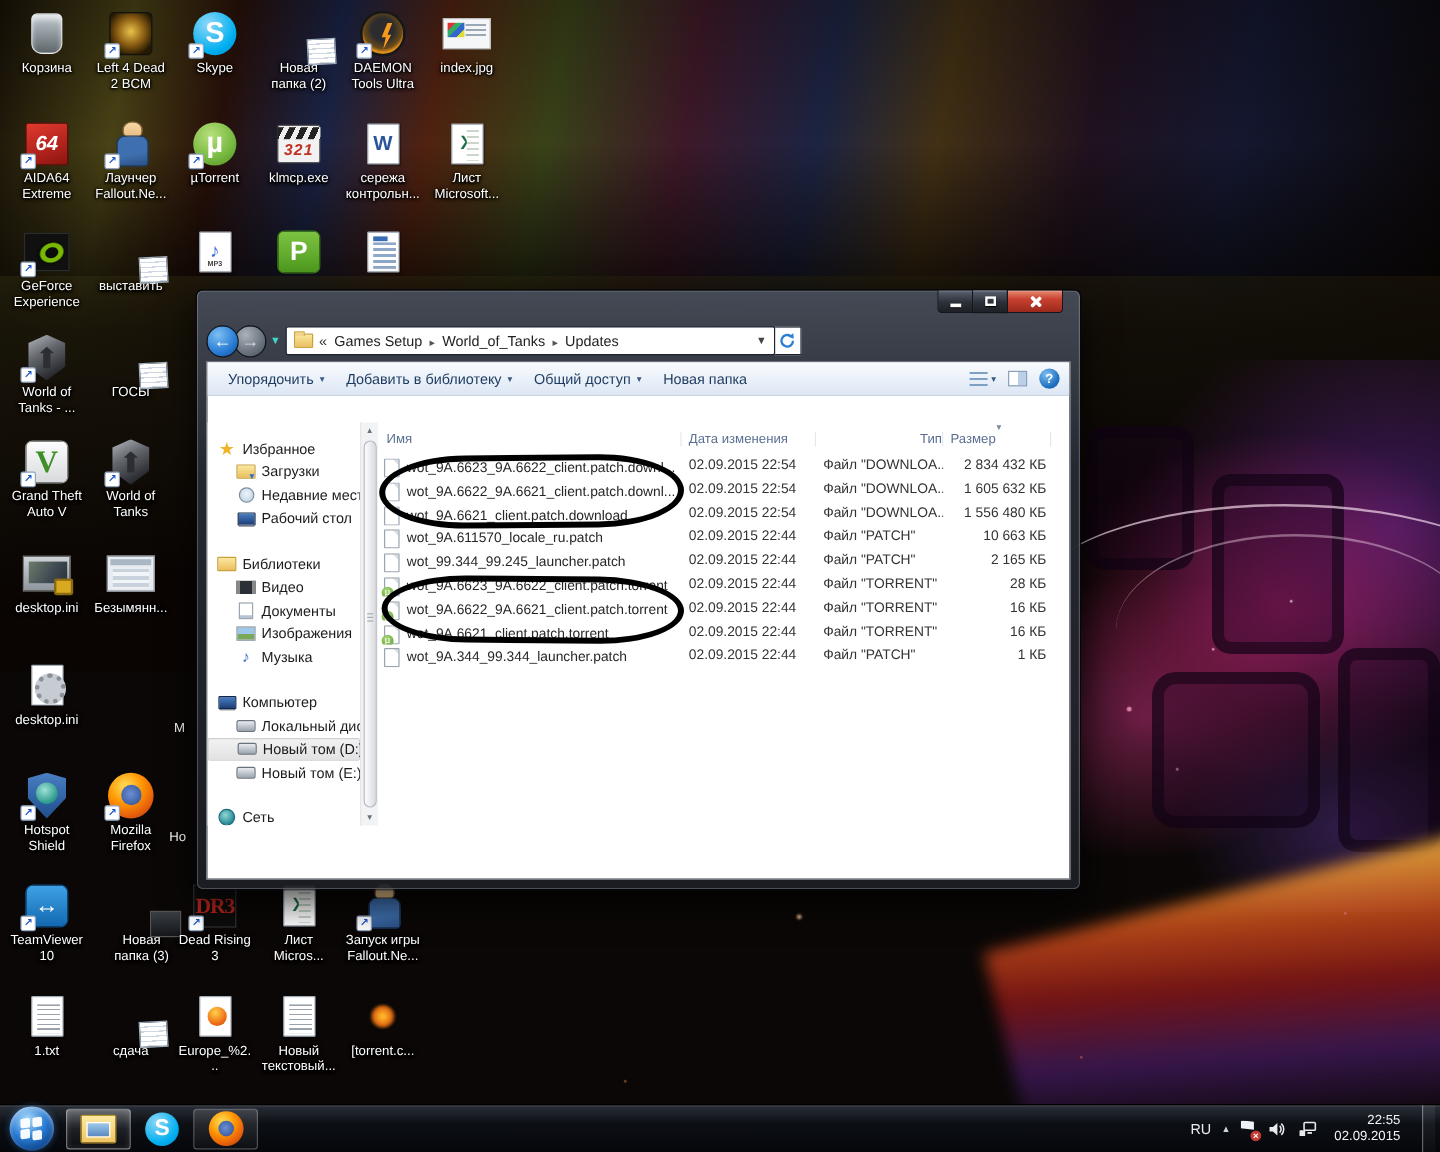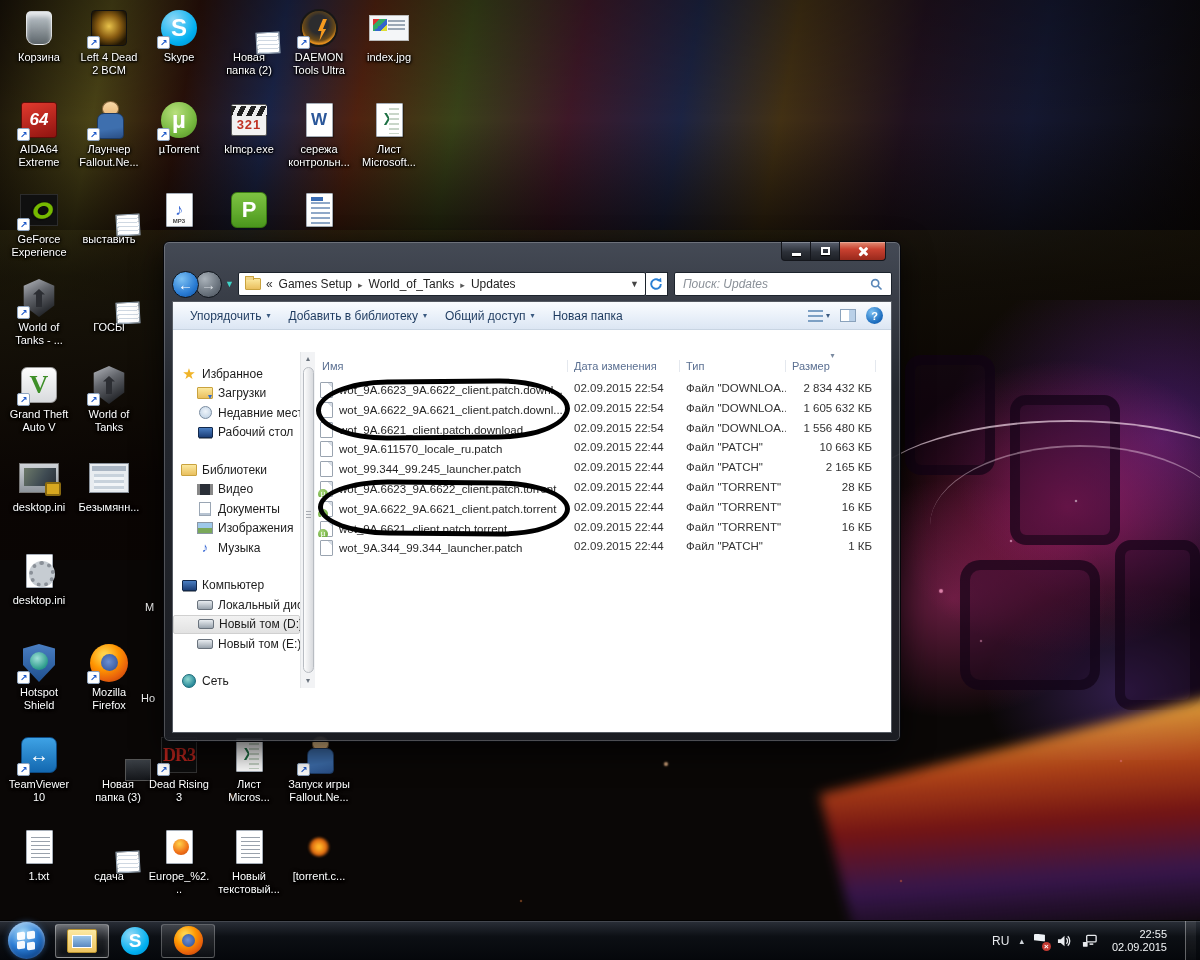--- a/index.html
+++ b/index.html
@@ -74,21 +74,21 @@
     background:repeating-linear-gradient(#9aa7b5 0 2px, #f4f6f8 2px 4px); }
   .k-aida64-icon .shape { width:36px; height:36px; border-radius:3px; color:#fff; font-size:17px; font-style:italic;
     background:linear-gradient(160deg,#e23a2e,#8f1410); border:1px solid #5d0d0a; }
   .k-fallout-icon .shape { width:34px; height:38px; }
   .k-fallout-icon .shape::before { content:""; position:absolute; left:10px; top:0; width:15px; height:13px;
     border-radius:50% 50% 45% 45%; background:linear-gradient(#f7d9a8,#e8b87a); border:1px solid #8a6a40; }
   .k-fallout-icon .shape::after { content:""; position:absolute; left:5px; top:12px; width:25px; height:24px;
     border-radius:7px 7px 4px 4px; background:linear-gradient(170deg,#3e6fae 60%,#2a4f85); border:1px solid #1d3a63; }
   .k-utorrent-icon .shape { width:36px; height:36px; border-radius:50%; color:#fff; font-size:24px;
     background:radial-gradient(circle at 40% 30%, #b8e07c, #76b83f 60%, #4e8a22); }
-  .k-clapper-icon .shape { width:36px; height:32px; background:#f2f2f2; border:1px solid #555; border-radius:2px; flex-direction:column; }
+  .k-clapper-icon .shape { width:36px; height:32px; background:#f2f2f2; border:1px solid #555; border-radius:2px; flex-direction:column;font-style:italic; }
   .k-clapper-icon .shape::before { content:""; width:36px; height:10px; margin-top:-1px;
     background:repeating-linear-gradient(115deg,#222 0 5px,#eee 5px 9px); }
   .k-clapper-icon .sub { font-size:13px; font-weight:bold; color:#c03224; letter-spacing:1px; line-height:18px; }
   .pagey { width:27px; height:34px; background:#fff; border:1px solid #a6aeb8; border-radius:1px;
     box-shadow:1px 1px 1px rgba(0,0,0,.35); }
   .k-word-doc-icon .glyph { color:#2b579a; font-size:17px; }
   .k-excel-doc-icon .glyph { color:#1e7145; font-size:16px; }
   .k-excel-doc-icon .shape::after { content:""; position:absolute; right:3px; top:4px; width:10px; height:26px;
     background:repeating-linear-gradient(#c9d6c9 0 2px,#fff 2px 5px); }
   .k-geforce-icon .shape { width:38px; height:32px; background:#101010; border:1px solid #2c2c2c; }
@@ -222,21 +222,21 @@
     border-left:1px solid #e4e6e8; display:flex; flex-direction:column; align-items:center; }
   .nav-scroll .arr { font-size:8px; color:#6a737d; height:14px; line-height:14px; }
   .nav-scroll .thumb { width:11px; flex:1; margin:1px 0; background:linear-gradient(90deg,#fdfdfd,#d8dade);
     border:1px solid #b8bcc2; border-radius:6px; position:relative; }
   .nav-scroll .thumb::after { content:""; position:absolute; left:2px; right:2px; top:48%; height:1px;
     box-shadow:0 -3px 0 #a8acb2, 0 0 0 #a8acb2, 0 3px 0 #a8acb2; background:#a8acb2; }
 
   .file-pane { position:absolute; left:143px; top:50px; right:1px; bottom:44px; overflow:hidden; }
   .hdr-row { display:flex; height:22px; font-size:11px; color:#5a6f91; align-items:flex-end; padding-bottom:2px; }
   .hdr-cell { padding-left:6px; border-right:1px solid #e4e8ee; position:relative; }
-  .hc-name { width:252px; } .hc-date { width:112px; } .hc-type { width:106px; } .hc-size { width:90px; }
+  .hc-name { width:252px; } .hc-date { width:112px; } .hc-type { width:106px;text-align:right; } .hc-size { width:90px; }
   .sort-chev { position:absolute; top:-9px; left:50%; font-size:8px; color:#7a8aa0; }
   .rows { margin-top:8px; }
   .frow { display:flex; align-items:flex-start; height:19.8px; font-size:11.5px; color:#262626; }
   .fc-name { width:252px; display:flex; align-items:center; gap:6px; padding-left:4px; overflow:hidden; white-space:nowrap; }
   .fc-date { width:112px; padding-left:6px; color:#333; }
   .fc-type { width:106px; padding-left:6px; color:#333; overflow:hidden; white-space:nowrap; }
   .fc-size { width:86px; text-align:right; color:#333; }
   .fpage { width:13px; height:16px; background:#fff; border:1px solid #9aa4b0; border-radius:1px; position:relative; flex:0 0 auto;
     background:linear-gradient(225deg, #d8dee6 0 3px, #fff 3px); }
   .fpage.torrent::after { content:"µ"; position:absolute; left:-3px; bottom:-3px; width:10px; height:10px; border-radius:50%;
@@ -595,27 +595,20 @@
       <div class="addr-field">
         <span class="mini-folder"></span>
         <span class="crumb-more">«</span>
         <span id="crumbs"><span class="crumb">Games Setup</span><span class="crumb-sep">▸</span><span class="crumb">World_of_Tanks</span><span class="crumb-sep">▸</span><span class="crumb">Updates</span></span>
         <span class="addr-dd">▼</span>
       </div>
       <div class="refresh-btn">
         <svg width="14" height="14" viewBox="0 0 16 16">
           <path d="M13.5 8a5.5 5.5 0 1 1-2.2-4.4" fill="none" stroke="#2a7fd4" stroke-width="2.2"></path>
           <path d="M13.8 0.8 L14.2 6 L9.2 4.2 Z" fill="#2a7fd4"></path>
-        </svg>
-      </div>
-      <div class="search-field">
-        <span class="search-ph">Поиск: Updates</span>
-        <svg width="13" height="13" viewBox="0 0 14 14">
-          <circle cx="5.6" cy="5.6" r="3.8" fill="none" stroke="#5a87b8" stroke-width="1.8"></circle>
-          <line x1="8.6" y1="8.6" x2="12.4" y2="12.4" stroke="#5a87b8" stroke-width="1.8"></line>
         </svg>
       </div>
     </div>
 
     <div id="win-inner">
       <div class="cmdbar">
         <span id="cmditems" style="display:flex">
             <span class="ci">
               <span>Упорядочить</span>
               <span class="dd">▾</span>

